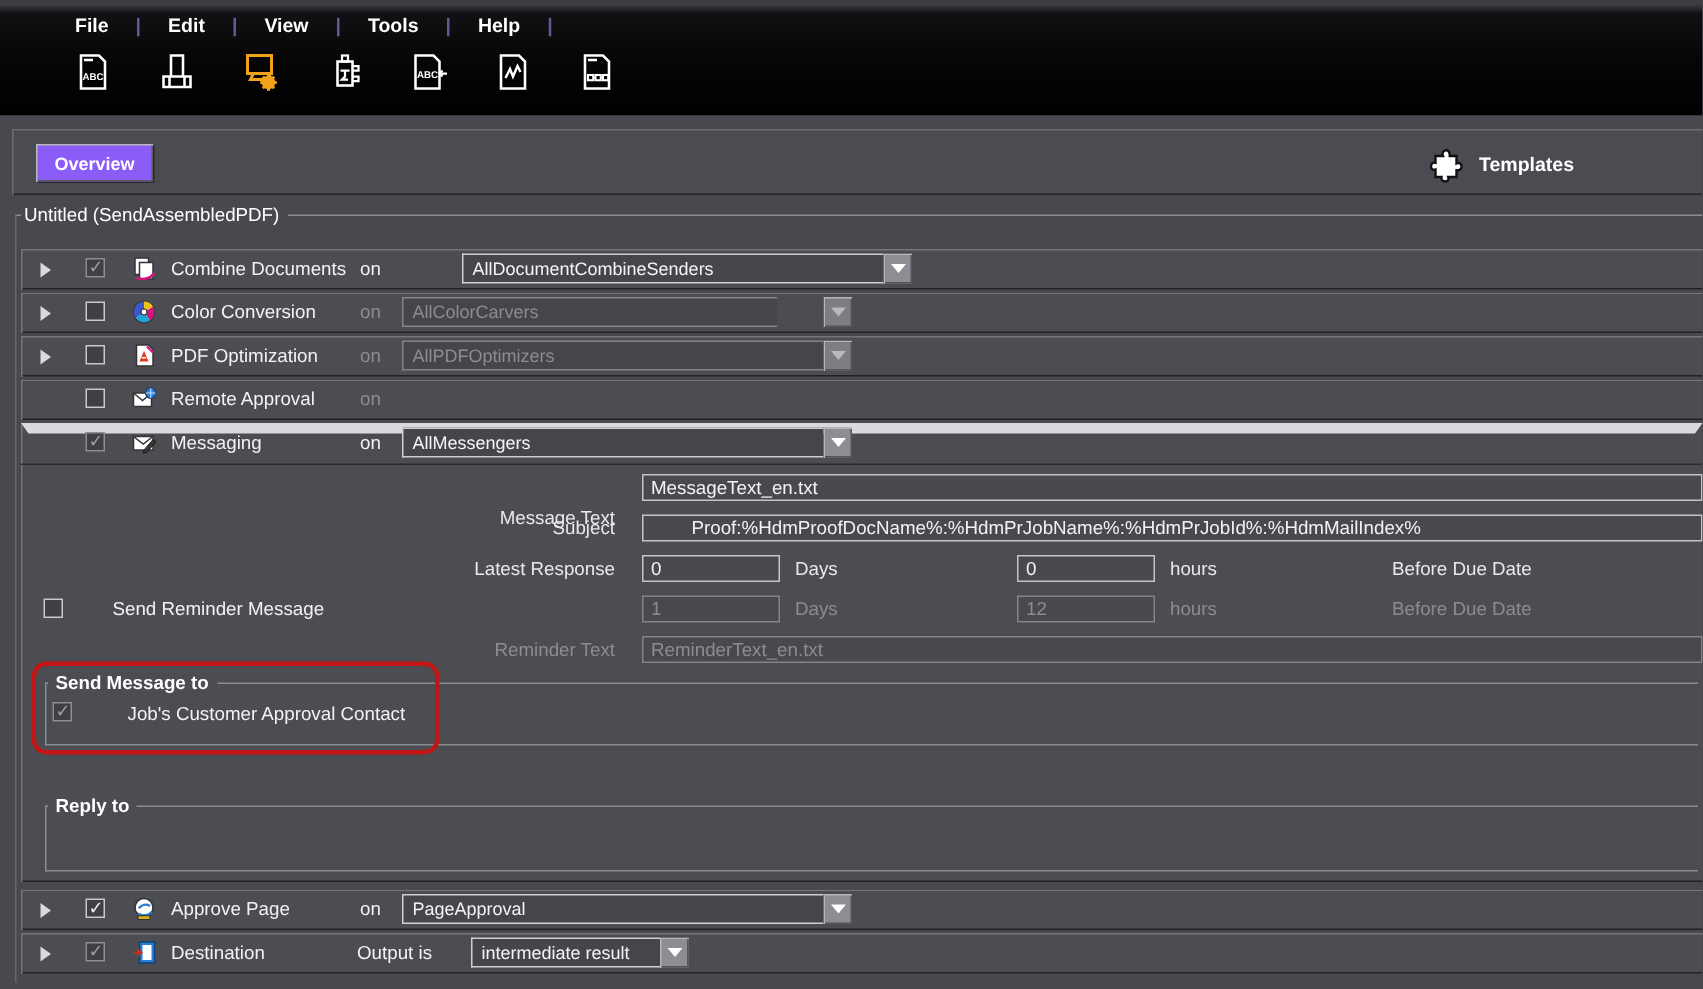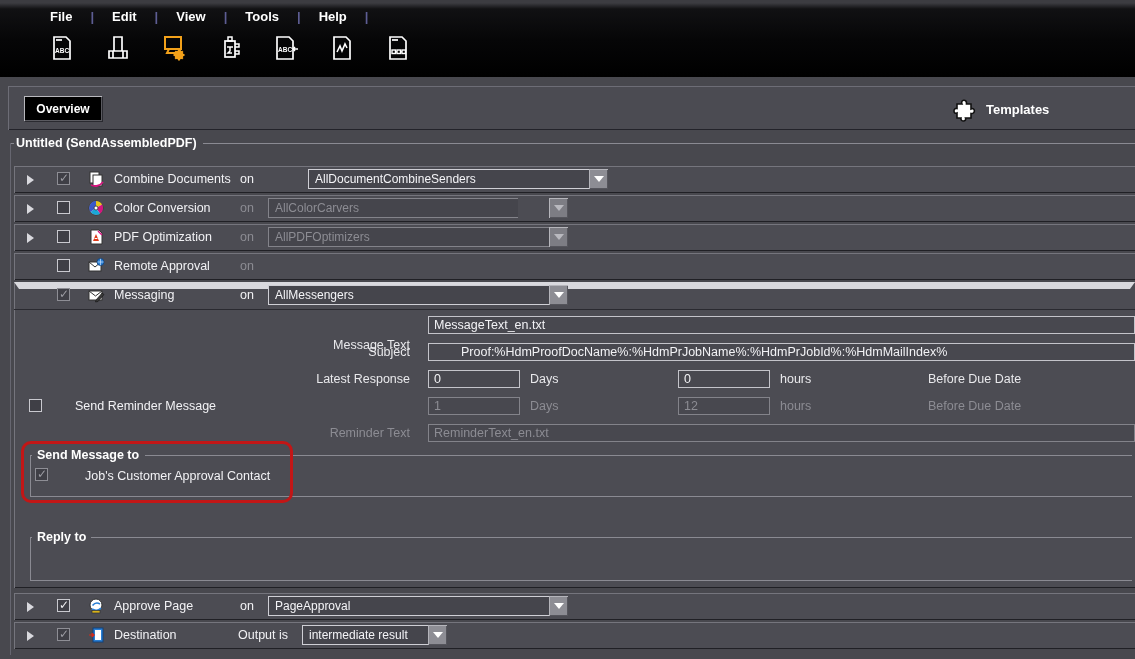--- a/index.html
+++ b/index.html
@@ -19,28 +19,28 @@
   .menu-sep{color:#5d5d93;font-weight:bold;margin:0 14px;font-size:13px;}
   .toolbar{position:absolute;left:46px;top:32px;display:flex;gap:24px;align-items:center;}
   .tool-btn{width:32px;height:32px;display:flex;align-items:center;justify-content:center;}
   
   .content{position:absolute;left:0;top:77px;width:1135px;height:582px;background:#48484e;}
   .overview-panel{
     position:absolute;left:8px;top:9px;width:1127px;height:44px;background:#4b4b52;
     box-shadow:inset 1px 1px 0 #6d6d76, inset 0 -1px 0 #23232a;
   }
   .overview-btn{
-    position:absolute;left:16px;top:10px;width:78px;height:25px;background:#000000;
+    position:absolute;left:16px;top:10px;width:78px;height:25px;background:#8b5cf6;
     color:#fff;font-weight:bold;display:flex;align-items:center;justify-content:center;
     box-shadow:inset 1px 1px 0 #b8b8bd, inset -1px -1px 0 #5a5a60, 1px 1px 0 #2a2a30;
   }
   .templates{position:absolute;left:942px;top:8px;display:flex;align-items:center;gap:8px;height:30px;}
   .templates-label{color:#fff;font-weight:bold;font-size:13px;}
   
-  .group-title{position:absolute;left:16px;top:59px;font-weight:bold;color:#fff;font-size:12.5px;background:#48484e;padding-right:6px;z-index:2;}
+  .group-title{position:absolute;left:16px;top:59px;font-weight:normal;color:#fff;font-size:12.5px;background:#48484e;padding-right:6px;z-index:2;}
   .group-topline{position:absolute;left:10px;top:66px;width:1125px;height:0;border-top:1px solid #8a8a92;}
   .group-topline:after{content:"";position:absolute;left:4px;top:-1px;width:172px;height:3px;background:#48484e;}
   .group-leftline{position:absolute;left:10px;top:66px;width:0;height:512px;border-left:1px solid #666670;}
   
   .wrow{
     position:absolute;left:14px;width:1121px;height:27px;background:#4c4c53;
     box-shadow:inset 1px 1px 0 #75757d, inset 0 -1px 0 #202025;
   }
   .wrow .arrow{position:absolute;left:13px;top:9px;width:0;height:0;}
   .arrow.right{border-top:5px solid transparent;border-bottom:5px solid transparent;border-left:7px solid #d9d9de;}
@@ -340,21 +340,21 @@
     <div class="cb disabled gray-check">
         <span class="mark">✓</span>
       </div>
     <svg class="row-icon" viewBox="0 0 18 18">
       <rect x="6" y="2" width="10" height="14" fill="#2a7fd4" stroke="#10407a" stroke-width="1"></rect>
       <rect x="8" y="4" width="6" height="10" fill="#fff"></rect>
       <path d="M2 9h5M5 7l2.5 2L5 11z" fill="#d42a1a" stroke="#d42a1a" stroke-width="1"></path>
     </svg>
     <span class="row-label">Destination</span>
     <span class="row-prefix en" style="left:224px;">Output is</span>
-    <div class="dd en" style="left:288px;width:145px;">
+    <div class="dd en" style="left:300px;width:145px;">
       <div class="dd-text">intermediate result</div>
       <div class="dd-btn">
           <span class="tri"></span>
         </div>
     </div>
   </div>
 
 </div>
 
 </body></html>

